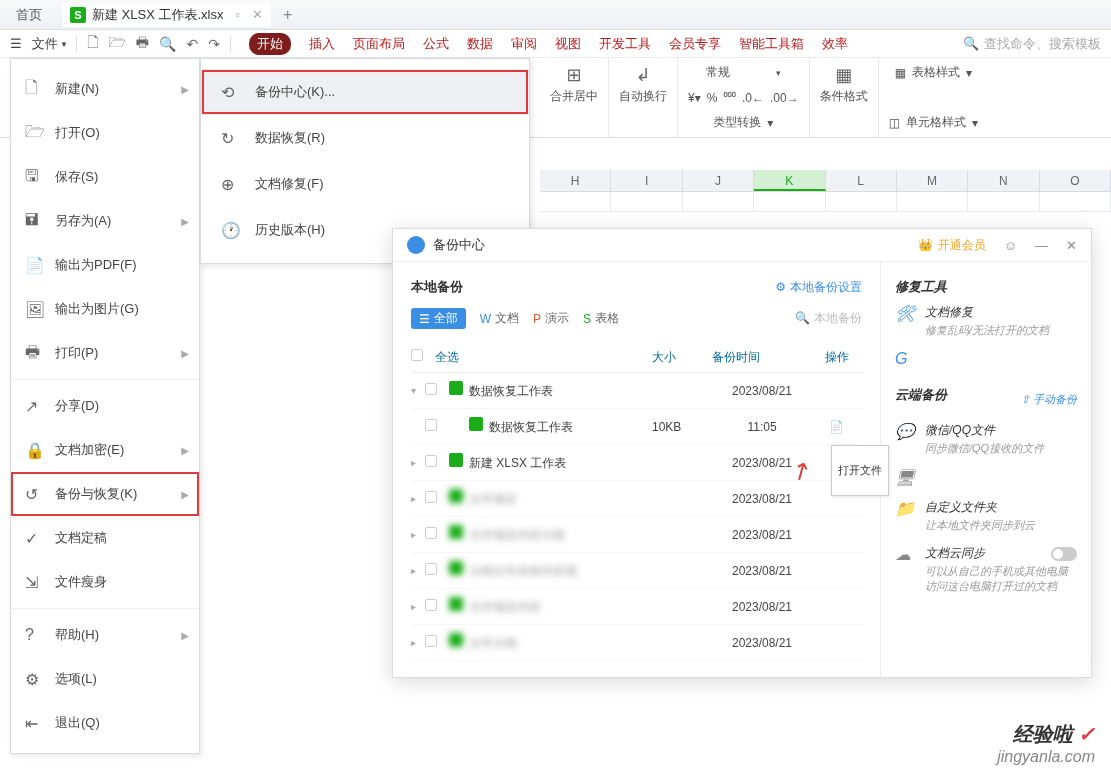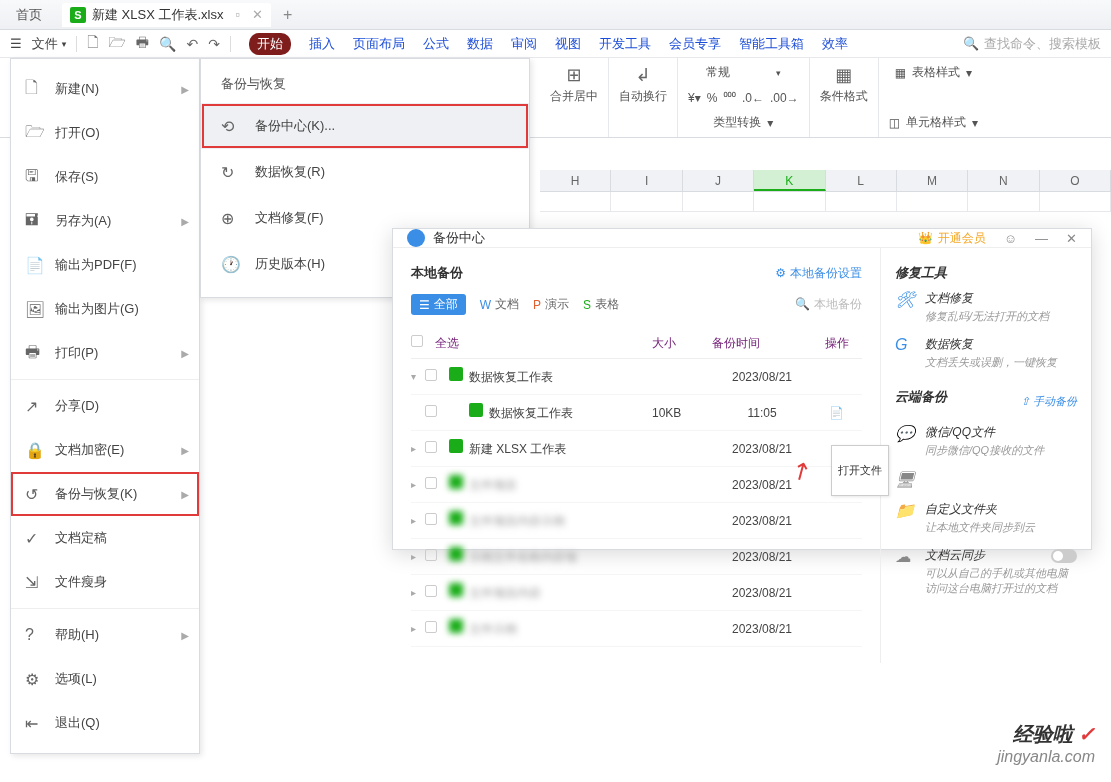--- a/index.html
+++ b/index.html
@@ -12,21 +12,21 @@
 .doc-tab .s-icon { width: 16px; height: 16px; background: #1aad19; border-radius: 2px; color: #fff; font-size: 11px; display: flex; align-items: center; justify-content: center; font-weight: bold; }
 .tab-close { color: #aaa; margin-left: 6px; }
 .tab-add { margin-left: 12px; color: #888; font-size: 16px; }
 
 
 .toolbar { height: 28px; display: flex; align-items: center; padding: 0 10px; gap: 10px; border-bottom: 1px solid #e6e8ec; }
 .file-btn { display: flex; align-items: center; gap: 4px; color: #444; }
 .tb-icon { color: #666; font-size: 14px; }
 .tb-sep { width: 1px; height: 16px; background: #ddd; }
 .menu-tabs { display: flex; gap: 18px; margin-left: 8px; align-items: center; }
-.menu-tab { color: #1d4ed8; font-size: 13px; }
+.menu-tab { color: #b91c1c; font-size: 13px; }
 .menu-tab.active { background: #7f1d1d; color: #fff; padding: 2px 8px; border-radius: 10px; }
 .search-box { margin-left: auto; color: #aaa; display: flex; align-items: center; gap: 4px; }
 
 
 .ribbon { height: 80px; border-bottom: 1px solid #d8dce0; display: flex; padding-left: 540px; }
 .rib-group { border-right: 1px solid #e6e8ec; padding: 6px 10px; display: flex; flex-direction: column; align-items: center; justify-content: space-between; gap: 4px; font-size: 12px; color: #555; }
 .rib-big { display: flex; flex-direction: column; align-items: center; gap: 2px; }
 .rib-icon { font-size: 18px; color: #666; }
 .rib-row { display: flex; gap: 6px; align-items: center; }
 
@@ -47,37 +47,37 @@
 
 
 .sheet { position: absolute; left: 540px; top: 170px; right: 0; }
 .col-headers { display: flex; height: 22px; background: #f0f2f5; border-bottom: 1px solid #d8dce0; }
 .col-h { width: 72px; border-right: 1px solid #d8dce0; text-align: center; font-size: 12px; color: #666; line-height: 22px; }
 .col-h.active { background: #d4f0d4; color: #1aad19; border-bottom: 2px solid #1aad19; }
 .grid-row { display: flex; height: 20px; }
 .cell { width: 72px; border-right: 1px solid #e6e8ec; border-bottom: 1px solid #e6e8ec; }
 
 
-.backup-dlg { position: absolute; left: 392px; top: 228px; width: 700px; height: 322px; background: #fff; border: 1px solid #d8dce0; box-shadow: 0 4px 20px rgba(0,0,0,.15); z-index: 20; display: flex; flex-direction: column; }
+.backup-dlg { position: absolute; left: 392px; top: 228px; width: 700px; height: 450px; background: #fff; border: 1px solid #d8dce0; box-shadow: 0 4px 20px rgba(0,0,0,.15); z-index: 20; display: flex; flex-direction: column; }
 .dlg-title { height: 40px; display: flex; align-items: center; padding: 0 14px; gap: 8px; border-bottom: 1px solid #eee; }
 .dlg-title .tico { width: 18px; height: 18px; background: #3a8ee6; border-radius: 50%; display: inline-block; }
 .dlg-title .spacer { flex: 1; }
 .dlg-title .member { color: #f5a623; font-size: 12px; display: flex; align-items: center; gap: 4px; }
 .dlg-title .wbtn { color: #888; margin-left: 10px; cursor: pointer; }
 .dlg-body { flex: 1; display: flex; }
 .dlg-main { flex: 1; padding: 16px 18px; border-right: 1px solid #eee; overflow: hidden; }
 .dlg-side { width: 210px; padding: 16px 14px; }
 .section-head { display: flex; align-items: center; justify-content: space-between; margin-bottom: 12px; }
 .section-head .title { font-weight: 600; color: #333; }
 .section-head .link { color: #3a8ee6; font-size: 12px; display: flex; align-items: center; gap: 4px; }
 .filter-row { display: flex; align-items: center; gap: 14px; margin-bottom: 14px; font-size: 12px; }
 .filter-btn { display: flex; align-items: center; gap: 4px; color: #666; }
 .filter-btn.active { background: #3a8ee6; color: #fff; padding: 2px 8px; border-radius: 3px; }
 .filter-search { color: #bbb; margin-left: auto; }
-.tbl-head { display: flex; color: #701a75; font-size: 12px; padding: 6px 0; border-bottom: 1px solid #eee; }
+.tbl-head { display: flex; color: #0369a1; font-size: 12px; padding: 6px 0; border-bottom: 1px solid #eee; }
 .th-check { width: 24px; }
 .th-name { flex: 1; }
 .th-size { width: 60px; }
 .th-date { width: 100px; }
 .th-op { width: 50px; text-align: center; }
 .tbl-row { display: flex; align-items: center; padding: 8px 0; font-size: 12px; color: #444; border-bottom: 1px solid #f5f5f5; }
 .tbl-row .chk { width: 24px; color: #ccc; }
 .tbl-row .expand { width: 14px; color: #aaa; font-size: 10px; }
 .tbl-row .fico { width: 14px; height: 14px; background: #1aad19; border-radius: 2px; margin-right: 6px; display: inline-block; }
 .tbl-row .fname { flex: 1; }
@@ -281,21 +281,20 @@
       <span class="fm-icon">⚙</span>
       <span>选项(L)</span>
     </div>
   <div class="fm-item">
       <span class="fm-icon">⇤</span>
       <span>退出(Q)</span>
     </div>
 </div>
 
 <div class="sub-menu">
-  <div class="sub-title">备份与恢复</div>
   <div class="sub-item hl">
       <span class="sub-icon">⟲</span>
       <span>备份中心(K)...</span>
     </div>
   <div class="sub-item">
       <span class="sub-icon">↻</span>
       <span>数据恢复(R)</span>
     </div>
   <div class="sub-item">
       <span class="sub-icon">⊕</span>
@@ -429,24 +428,20 @@
         <div class="stitle">修复工具</div>
         <div class="side-item">
           <span class="sico">🛠</span>
           <div class="stext">
               <div class="t1">文档修复</div>
               <div class="t2">修复乱码/无法打开的文档</div>
             </div>
         </div>
         <div class="side-item">
           <span class="sico">G</span>
-          <div class="stext">
-              <div class="t1">数据恢复</div>
-              <div class="t2">文档丢失或误删，一键恢复</div>
-            </div>
         </div>
       </div>
       <div class="side-sec">
         <div class="cloud-head">
           <span class="stitle">云端备份</span>
           <span class="link">⇧ <span>手动备份</span></span>
         </div>
         <div class="side-item">
           <span class="sico" style="color:#888">💬</span>
           <div class="stext">

